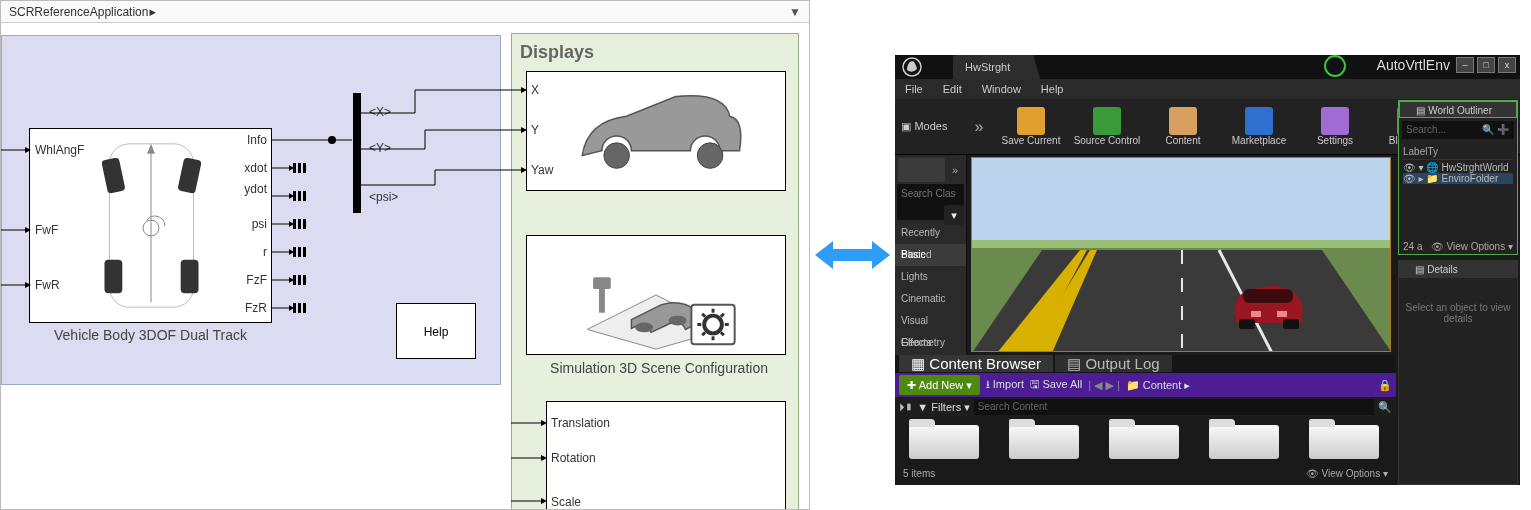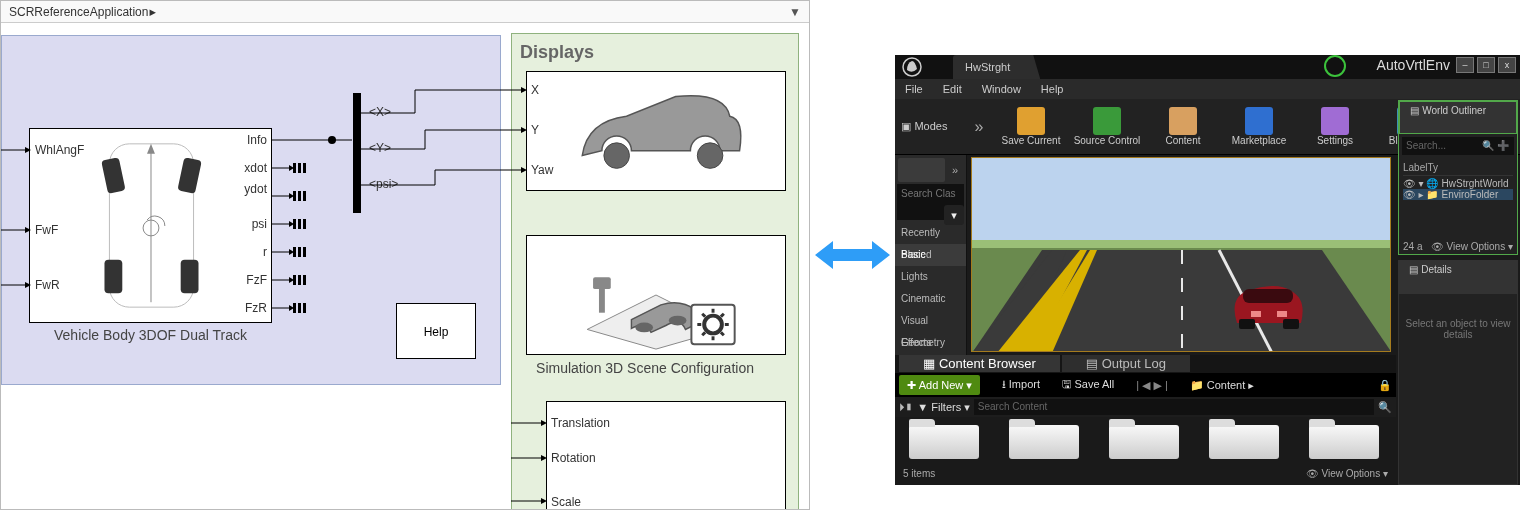--- a/index.html
+++ b/index.html
@@ -33,30 +33,30 @@
   .modesbox{width:70px;font-size:11px;color:#ccc;padding:4px 6px;}
   .tbtn{display:flex;flex-direction:column;align-items:center;justify-content:center;width:76px;height:50px;font-size:10px;color:#ccc;}
   .ticnsq{width:28px;height:28px;border-radius:3px;}
   .sidecol{position:absolute;left:0;top:100px;width:72px;bottom:130px;background:#2a2a2a;border-right:1px solid #111;}
   .search1{height:36px;background:#111;margin:2px;color:#777;padding:0 4px;line-height:20px;font-size:10px;}
   .mcat{height:22px;line-height:22px;padding:0 6px;color:#bbb;font-size:10px;cursor:pointer;}
   .mcat.sel{background:#3b3b3b;color:#fff;}
   .viewport{position:absolute;left:76px;top:102px;width:420px;height:195px;border:1px solid #a57b1e;background:#8fa8d2;overflow:hidden;}
   .playbtn{position:absolute;top:150px;left:49px;width:20px;height:20px;background:#222;border-radius:3px;color:#eee;text-align:center;line-height:20px;}
   .outliner{position:absolute;right:2px;top:45px;width:120px;height:155px;background:#222;border:1px solid #52a84a;overflow:hidden;}
-  .panh{height:33px;background:#333;color:#ccc;line-height:17px;padding:0 10px;font-size:10px;}
+  .panh{height:17px;background:#333;color:#ccc;line-height:17px;padding:0 16px;font-size:10px;}
   .panh.gr{border:1px solid #52a84a;}
   .srch2{height:18px;margin:3px;background:#111;color:#666;padding:0 4px;line-height:18px;font-size:10px;position:relative;}
   .tree{padding:2px 4px;font-size:10px;color:#bbb;}
   .treehdr{display:flex;justify-content:flex-start;color:#aaa;padding:2px 0;border-bottom:1px solid #333;margin-bottom:2px;}
   .detailsp{position:absolute;right:2px;top:205px;width:120px;bottom:0px;background:#222;border:1px solid #333;}
   .cbtabs{position:absolute;left:0;top:300px;right:124px;height:18px;background:#151515;display:flex;gap:2px;padding-left:4px;}
-  .cbtab{padding:0 24px;height:17px;line-height:17px;font-size:13px;background:#2e2e2e;color:#bbb;text-align:center;}
+  .cbtab{padding:0 12px;height:17px;line-height:17px;font-size:15px;background:#2e2e2e;color:#bbb;text-align:center;}
   .cbtab.act{background:#353535;color:#fff;}
-  .cbbar{position:absolute;left:0;top:318px;right:124px;height:24px;background:#000000;display:flex;align-items:center;padding:0 4px;gap:22px;}
+  .cbbar{position:absolute;left:0;top:318px;right:124px;height:24px;background:#4c1d95;display:flex;align-items:center;padding:0 4px;gap:6px;}
   .addbtn{background:#4f8a10;color:#fff;height:20px;line-height:20px;padding:0 8px;font-size:11px;border-radius:2px;cursor:pointer;}
   .cbbtn{color:#ddd;font-size:11px;cursor:pointer;}
   .filterrow{position:absolute;left:0;top:342px;right:124px;height:20px;background:#1d1d1d;display:flex;align-items:center;padding:0 4px;gap:4px;}
   .srch3{flex:1;height:16px;background:#111;color:#666;padding:0 4px;line-height:16px;font-size:10px;}
   .folders{position:absolute;left:0;top:364px;right:124px;height:44px;background:#1a1a1a;display:flex;gap:30px;padding:6px 14px;}
   .foldr{width:70px;height:34px;background:linear-gradient(#f9f9f9,#ccc);border-radius:3px;position:relative;}
   .foldr::before{content:"";position:absolute;left:0;top:-6px;width:26px;height:8px;background:#ddd;border-radius:2px 4px 0 0;}
   .cbfoot{position:absolute;left:0;top:408px;right:124px;height:20px;background:#1a1a1a;display:flex;justify-content:space-between;align-items:center;padding:0 8px;font-size:10px;color:#aaa;}
   .ugreencirc{position:absolute;right:174px;top:0px;width:22px;height:22px;border:2px solid #3cc33c;border-radius:50%;}
 </style>
@@ -144,21 +144,21 @@
         <polygon points="17,282 22,285 17,288"></polygon>
     </svg>
 
     <svg style="position:absolute;left:271px;top:0;width:90px;height:190px;">
       <line x1="0" y1="117" x2="80" y2="117" stroke="#000"></line>
       <circle cx="60" cy="117" r="4" fill="#000"></circle>
     </svg>
     <div class="muxbar" style="left:352px;top:70px;height:120px;"></div>
     <div class="lbl" style="left:368px;top:82px;">&lt;X&gt;</div>
     <div class="lbl" style="left:368px;top:118px;">&lt;Y&gt;</div>
-    <div class="lbl" style="left:368px;top:154px;">&lt;psi&gt;</div>
+    <div class="lbl" style="left:368px;top:167px;">&lt;psi&gt;</div>
 
     <div class="blk" style="left:395px;top:280px;width:80px;height:56px;text-align:center;line-height:56px;">
       <span>Help</span>
     </div>
 
     <div class="disp-area" style="left:510px;top:10px;width:288px;height:478px;">
       <div class="disp-title">Displays</div>
     </div>
 
     <div class="blk" style="left:525px;top:48px;width:260px;height:120px;">
@@ -202,21 +202,21 @@
             <line x1="188" y1="102" x2="188" y2="106"></line>
           <line x1="172" y1="90" x2="176" y2="90"></line>
             <line x1="200" y1="90" x2="204" y2="90"></line>
           <line x1="177" y1="79" x2="180" y2="82"></line>
             <line x1="196" y1="98" x2="199" y2="101"></line>
           <line x1="199" y1="79" x2="196" y2="82"></line>
             <line x1="180" y1="98" x2="177" y2="101"></line>
         </g>
       </svg>
     </div>
-    <div class="caption" style="left:500px;top:337px;width:288px;">Simulation 3D Scene Configuration</div>
+    <div class="caption" style="left:514px;top:337px;width:288px;">Simulation 3D Scene Configuration</div>
 
     <div class="blk" style="left:545px;top:378px;width:240px;height:110px;"></div>
     <div class="lbl" style="left:550px;top:393px;">Translation</div>
     <div class="lbl" style="left:550px;top:428px;">Rotation</div>
     <div class="lbl" style="left:550px;top:472px;">Scale</div>
     <svg style="position:absolute;left:510px;top:378px;width:40px;height:110px;">
       <line x1="0" y1="22" x2="30" y2="22" stroke="#000"></line>
         <polygon points="30,19 36,22 30,25"></polygon>
       <line x1="0" y1="57" x2="30" y2="57" stroke="#000"></line>
         <polygon points="30,54 36,57 30,60"></polygon>

